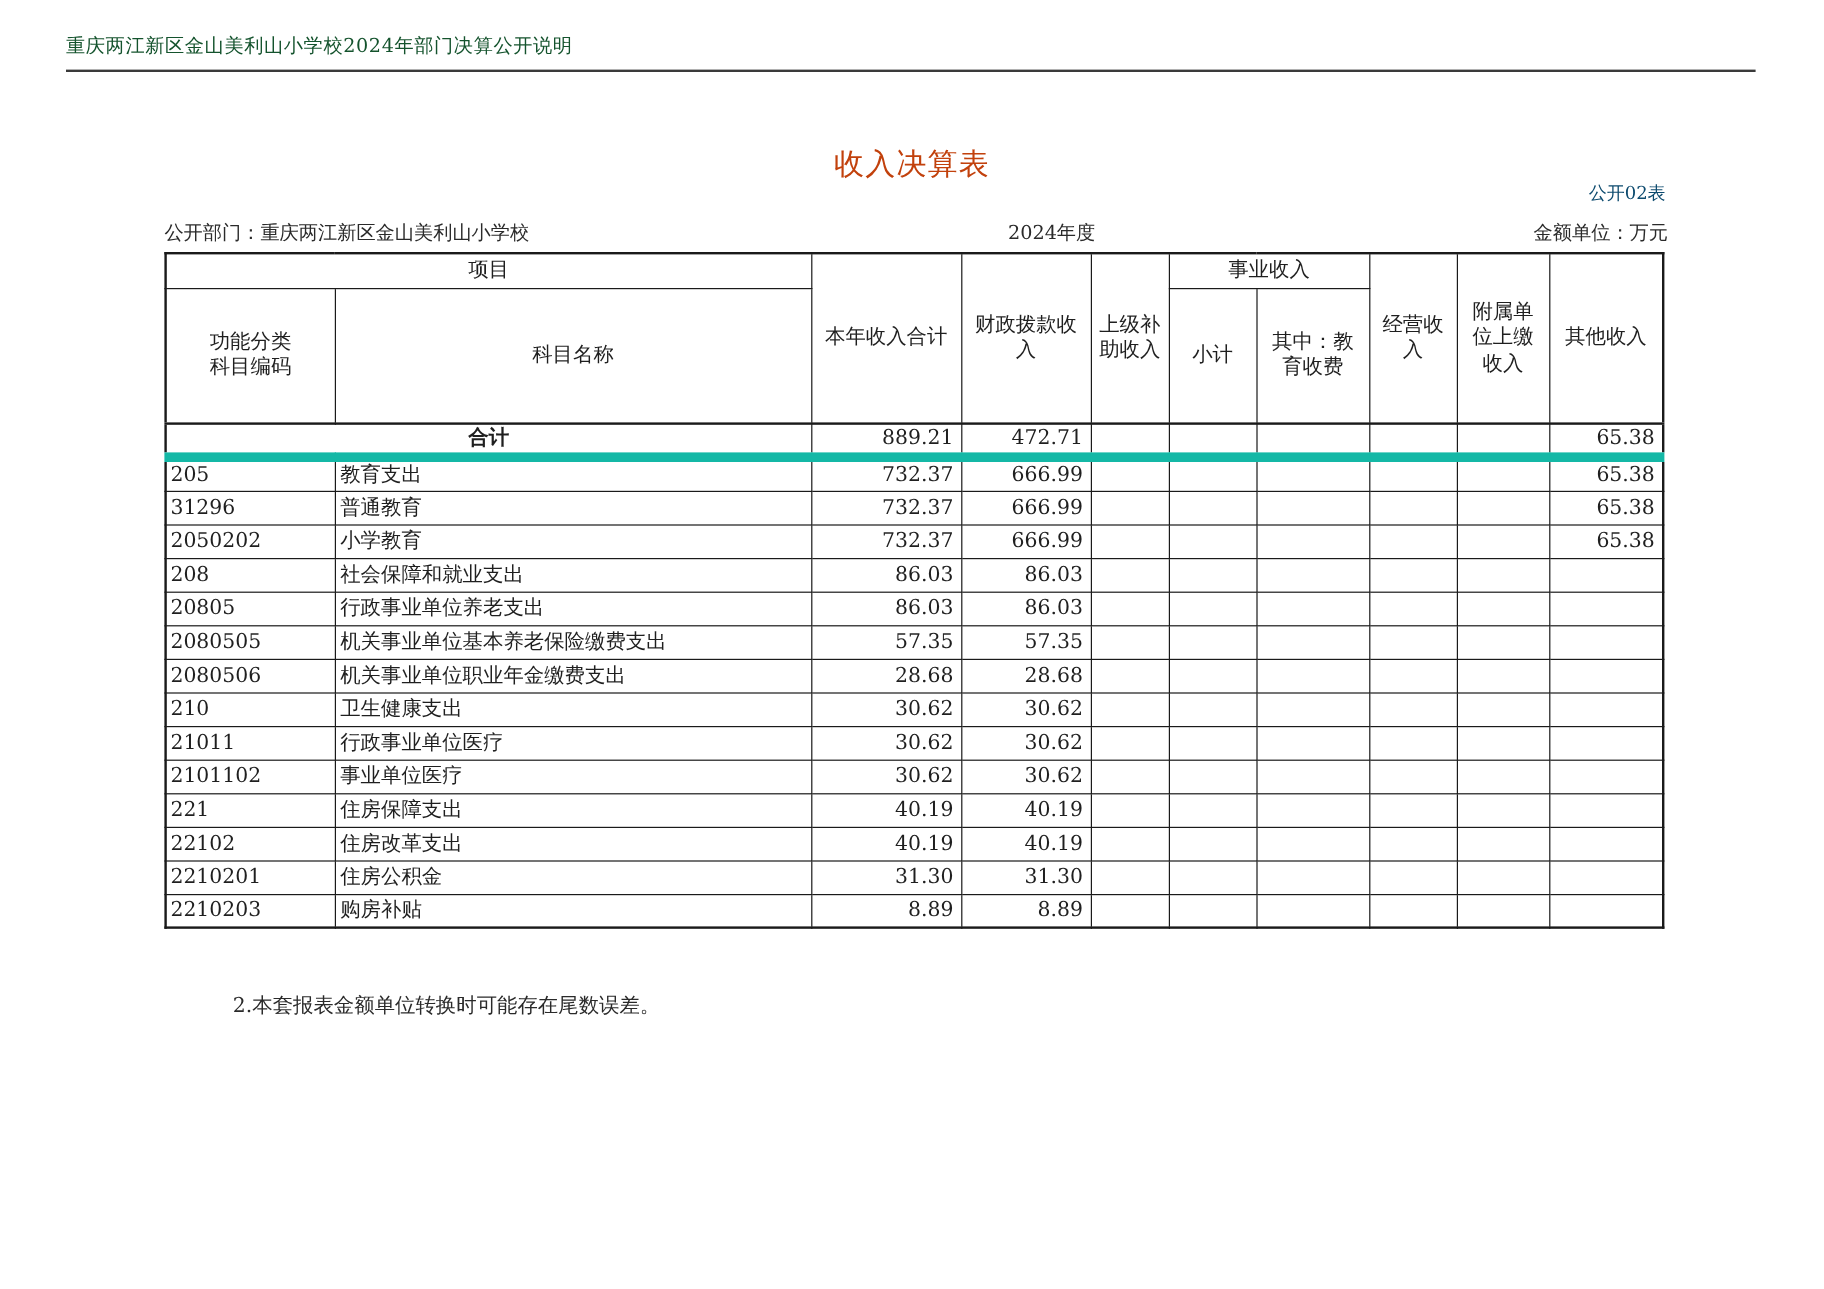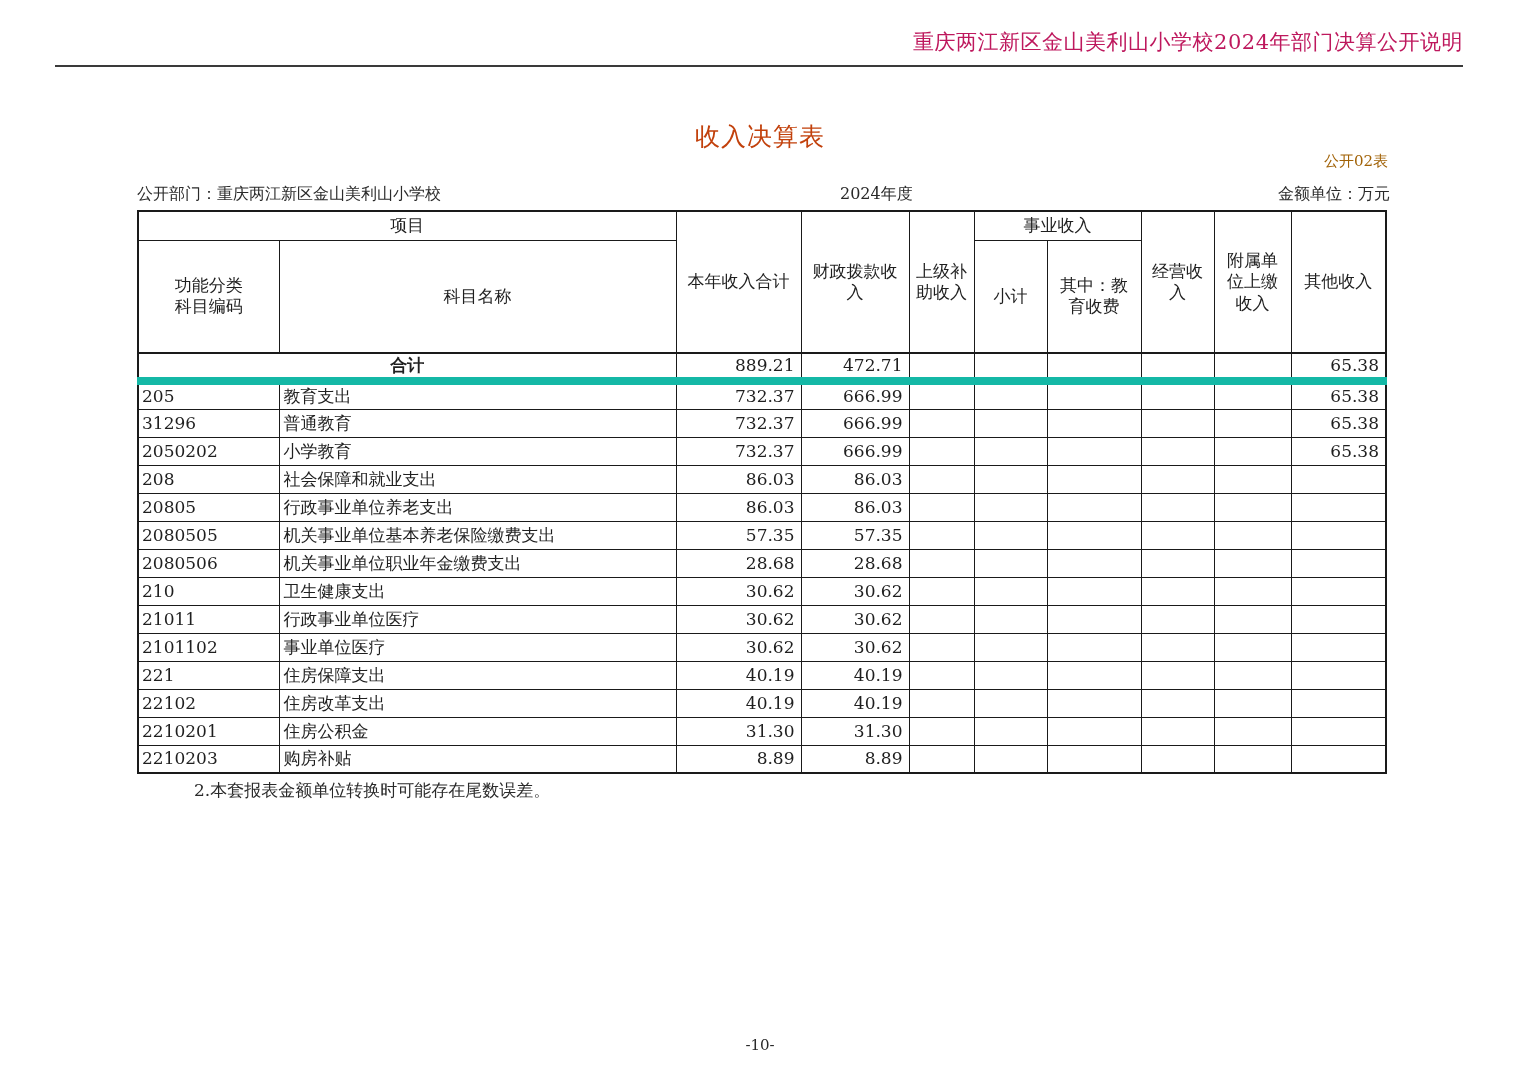--- a/index.html
+++ b/index.html
@@ -11,44 +11,43 @@
     background: #ffffff;
     font-family: "DejaVu Serif", "Liberation Serif", serif;
     color: #1f1f1f;
     overflow: hidden;
   }
   .doc-header {
     position: absolute;
     left: 55px;
     right: 57px;
     top: 28px;
-    font-size: 21px;
+    font-size: 16px;
     letter-spacing: 0.5px;
-    color: #be185d;
+    color: #14532d;
     padding-bottom: 9px;
     border-bottom: 2px solid #3a3a3a;
-    text-align: right;
   }
   .doc-title {
     position: absolute;
     left: 0;
     right: 0;
     top: 120px;
     text-align: center;
     font-size: 25px;
     font-weight: normal;
     letter-spacing: 1px;
     color: #c2410c;
   }
   .table-code {
     position: absolute;
     right: 132px;
     top: 152px;
     font-size: 15px;
-    color: #a16207;
+    color: #0c4a6e;
   }
   .meta-row {
     position: absolute;
     left: 137px;
     right: 130px;
     top: 184px;
     height: 24px;
     font-size: 16px;
     color: #2a2a2a;
   }
@@ -90,21 +89,21 @@
   tr.total-row td.name-cell { text-align: center; font-weight: bold; font-family: "DejaVu Sans", "Liberation Sans", sans-serif; }
 
   .notes {
     position: absolute;
     left: 137px;
     top: 778px;
     font-size: 17px;
     line-height: 1.45;
     color: #2a2a2a;
   }
-  .note-line2 { padding-left: 57px; }
+  .note-line2 { padding-left: 57px; margin-top: 48px; }
   .page-footer {
     position: absolute;
     left: 0;
     right: 0;
     top: 1036px;
     text-align: center;
     font-size: 15px;
     color: #2a2a2a;
   }
 </style>
@@ -345,15 +344,14 @@
           <td class="num-cell"></td>
           <td class="num-cell"></td>
         </tr>
       </tbody>
   </table>
 
   <div class="notes">
     <div class="note-line2">2.本套报表金额单位转换时可能存在尾数误差。</div>
   </div>
 
-  <div class="page-footer">-10-</div>
 
 </div>
 
 </body></html>

